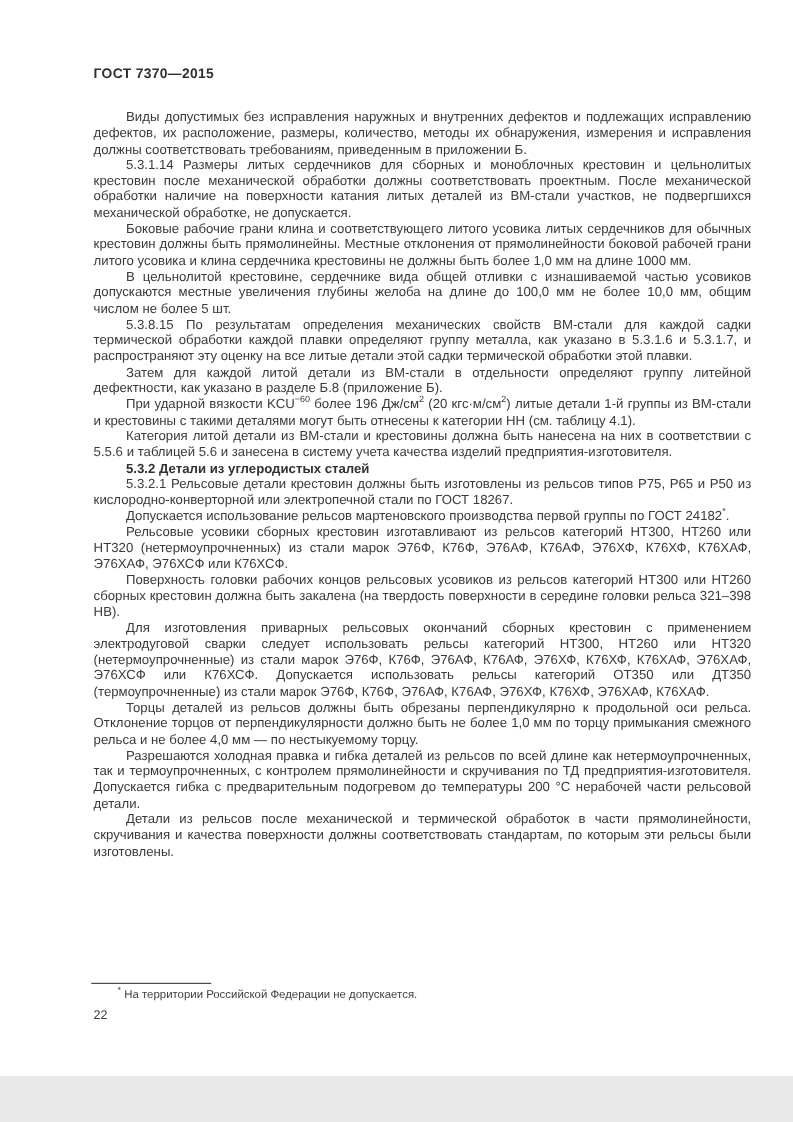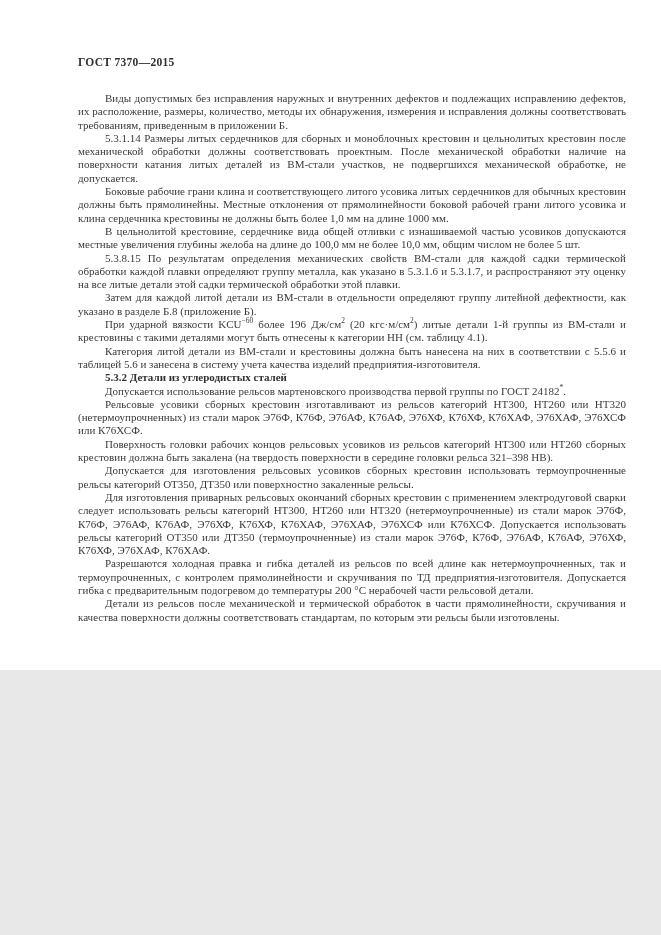--- a/index.html
+++ b/index.html
@@ -3,24 +3,24 @@
 <meta charset="utf-8">
 <style>
   html, body {
     margin: 0;
     padding: 0;
     background: #e8e8e8;
   }
   .page {
     position: relative;
     width: 661px;
-    height: 670px;
+    height: 897px;
     margin: 0 auto;
     background: #ffffff;
-    font-family: Liberation Serif, serif;
+    font-family: Liberation Sans, sans-serif;
     color: #3a3a3a;
     overflow: hidden;
   }
   .doc-header {
     position: absolute;
     left: 78px;
     top: 56px;
     font-size: 11.5px;
     font-weight: bold;
     color: #303030;
@@ -85,25 +85,26 @@
   <div class="doc-body">
       <p class="para body"><span>Виды допустимых без исправления наружных и внутренних дефектов и подлежащих исправлению дефектов, их расположение, размеры, количество, методы их обнаружения, измерения и исправления должны соответствовать требованиям, приведенным в приложении Б.</span></p>
       <p class="para body"><span>5.3.1.14 Размеры литых сердечников для сборных и моноблочных крестовин и цельнолитых крестовин после механической обработки должны соответствовать проектным. После механической обработки наличие на поверхности катания литых деталей из ВМ-стали участков, не подвергшихся механической обработке, не допускается.</span></p>
       <p class="para body"><span>Боковые рабочие грани клина и соответствующего литого усовика литых сердечников для обычных крестовин должны быть прямолинейны. Местные отклонения от прямолинейности боковой рабочей грани литого усовика и клина сердечника крестовины не должны быть более 1,0 мм на длине 1000 мм.</span></p>
       <p class="para body"><span>В цельнолитой крестовине, сердечнике вида общей отливки с изнашиваемой частью усовиков допускаются местные увеличения глубины желоба на длине до 100,0 мм не более 10,0 мм, общим числом не более 5 шт.</span></p>
       <p class="para body"><span>5.3.8.15 По результатам определения механических свойств ВМ-стали для каждой садки термической обработки каждой плавки определяют группу металла, как указано в 5.3.1.6 и 5.3.1.7, и распространяют эту оценку на все литые детали этой садки термической обработки этой плавки.</span></p>
       <p class="para body"><span>Затем для каждой литой детали из ВМ-стали в отдельности определяют группу литейной дефектности, как указано в разделе Б.8 (приложение Б).</span></p>
       <p class="para body"><span>При ударной вязкости KCU</span><sup>−60</sup><span> более 196 Дж/см</span><sup>2</sup><span> (20 кгс·м/см</span><sup>2</sup><span>) литые детали 1-й группы из ВМ-стали и крестовины с такими деталями могут быть отнесены к категории НН (см. таблицу 4.1).</span></p>
       <p class="para body"><span>Категория литой детали из ВМ-стали и крестовины должна быть нанесена на них в соответствии с 5.5.6 и таблицей 5.6 и занесена в систему учета качества изделий предприятия-изготовителя.</span></p>
       <p class="para heading"><span>5.3.2 Детали из углеродистых сталей</span></p>
+      <p class="para body"><span>5.3.2.1 Рельсовые детали крестовин должны быть изготовлены из рельсов типов Р75, Р65 и Р50 из кислородно-конверторной или электропечной стали по ГОСТ 18267.</span></p>
       <p class="para body"><span>Допускается использование рельсов мартеновского производства первой группы по ГОСТ 24182</span><sup>*</sup><span>.</span></p>
       <p class="para body"><span>Рельсовые усовики сборных крестовин изготавливают из рельсов категорий НТ300, НТ260 или НТ320 (нетермоупрочненных) из стали марок Э76Ф, К76Ф, Э76АФ, К76АФ, Э76ХФ, К76ХФ, К76ХАФ, Э76ХАФ, Э76ХСФ или К76ХСФ.</span></p>
       <p class="para body"><span>Поверхность головки рабочих концов рельсовых усовиков из рельсов категорий НТ300 или НТ260 сборных крестовин должна быть закалена (на твердость поверхности в середине головки рельса 321–398 НВ).</span></p>
-      <p class="para body"><span>Допускается для изготовления рельсовых усовиков сборных крестовин использовать термоупрочненные рельсы категорий ОТ350, ДТ350 или поверхностно закаленные рельсы.</span></p>
       <p class="para body"><span>Для изготовления приварных рельсовых окончаний сборных крестовин с применением электродуговой сварки следует использовать рельсы категорий НТ300, НТ260 или НТ320 (нетермоупрочненные) из стали марок Э76Ф, К76Ф, Э76АФ, К76АФ, Э76ХФ, К76ХФ, К76ХАФ, Э76ХАФ, Э76ХСФ или К76ХСФ. Допускается использовать рельсы категорий ОТ350 или ДТ350 (термоупрочненные) из стали марок Э76Ф, К76Ф, Э76АФ, К76АФ, Э76ХФ, К76ХФ, Э76ХАФ, К76ХАФ.</span></p>
+      <p class="para body"><span>Торцы деталей из рельсов должны быть обрезаны перпендикулярно к продольной оси рельса. Отклонение торцов от перпендикулярности должно быть не более 1,0 мм по торцу примыкания смежного рельса и не более 4,0 мм — по нестыкуемому торцу.</span></p>
       <p class="para body"><span>Разрешаются холодная правка и гибка деталей из рельсов по всей длине как нетермоупрочненных, так и термоупрочненных, с контролем прямолинейности и скручивания по ТД предприятия-изготовителя. Допускается гибка с предварительным подогревом до температуры 200 °С нерабочей части рельсовой детали.</span></p>
       <p class="para body"><span>Детали из рельсов после механической и термической обработок в части прямолинейности, скручивания и качества поверхности должны соответствовать стандартам, по которым эти рельсы были изготовлены.</span></p>
     </div>
 
   <div class="footnote">
     <div class="footnote-rule"></div>
     <p class="footnote-text"><sup>*</sup><span> На территории Российской Федерации не допускается.</span></p>
   </div>
 
   <div class="page-number">22</div>

